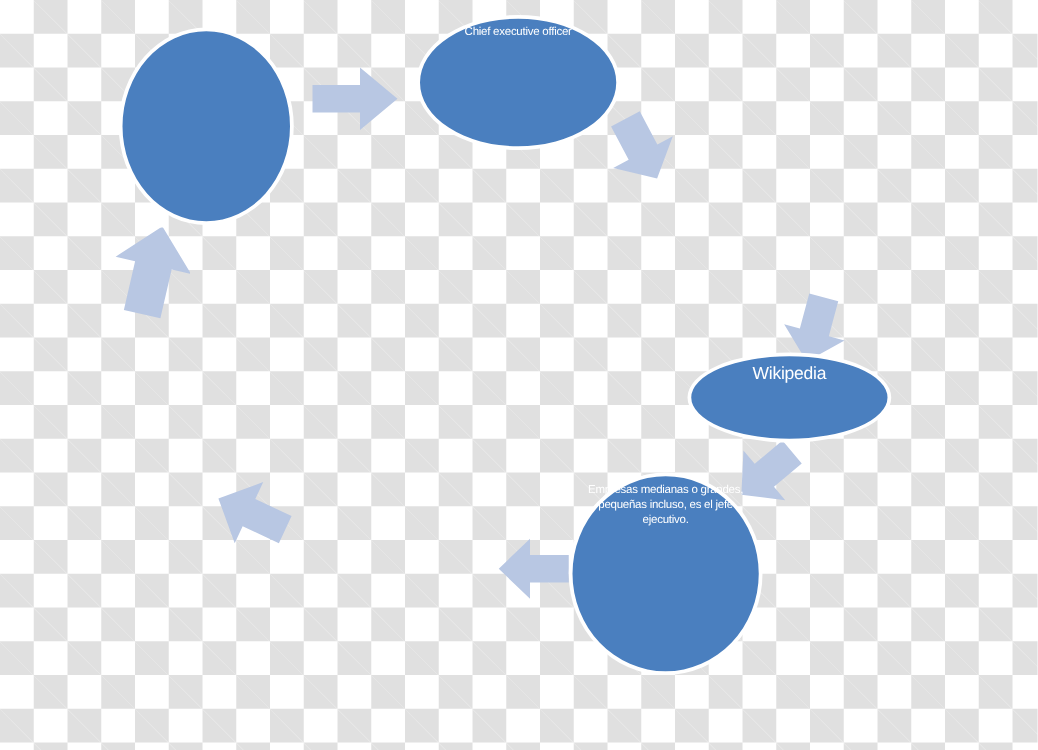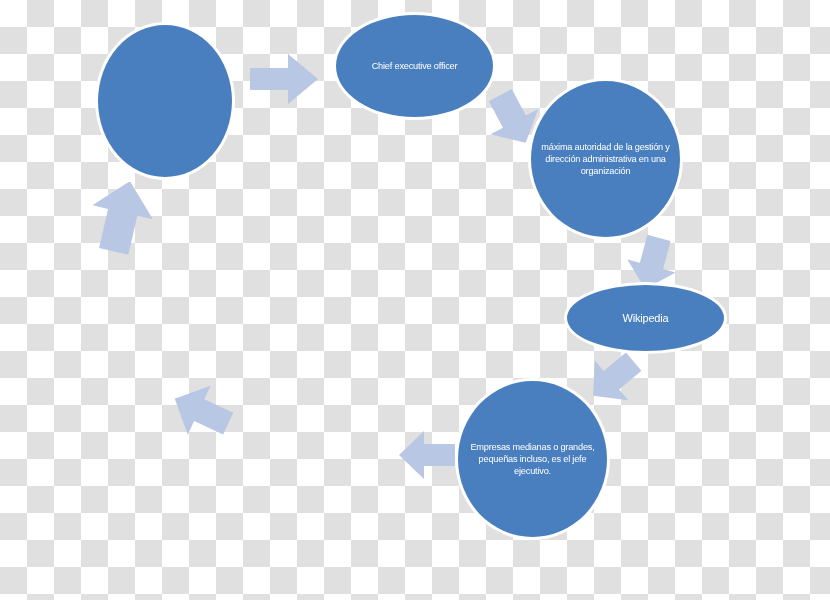--- a/index.html
+++ b/index.html
@@ -37,43 +37,42 @@
   }
 
   
   .node {
     position: absolute;
     box-sizing: border-box;
     border-radius: 50%;
     background: #4a7fbf;
     border: 3px solid #ffffff;
     display: flex;
-    align-items: center;
     justify-content: center;
     text-align: center;
     color: #ffffff;
     font-family: "Liberation Sans", sans-serif;
     line-height: 1.33;
     letter-spacing: -0.2px;
     padding: 4px 8px;
   }
   .node .node-text {
     display: block;
     width: 100%;
     white-space: pre-line;
   }
 
   
   #node-empty      { left:  95px; top:  22px; width: 140px; height: 158px; }
   #node-ceo        { left: 333px; top:  12px; width: 163px; height: 108px;
                      font-size: 9.2px; }
   #node-authority  { left: 528px; top:  78px; width: 155px; height: 162px;
                      font-size: 9.2px; }
-  #node-wikipedia  { left: 564px; top: 282px; width: 163px; height:  72px;
-                     font-size: 11px; }
+  #node-wikipedia  { left: 550px; top: 282px; width: 163px; height:  72px;
+                     font-size: 14px; }
   #node-companies  { left: 455px; top: 378px; width: 155px; height: 162px;
                      font-size: 9.2px; }
   #node-role       { left: 228px; top: 377px; width: 163px; height: 155px;
                      font-size: 8.4px; }
   #node-leader     { left:  10px; top: 288px; width: 163px; height: 155px;
                      font-size: 9.2px; }
 
   
   .arrow {
     position: absolute;
@@ -157,23 +156,20 @@
   <div class="layer">
 
     <div class="node" id="node-empty">
       <span class="node-text"></span>
     </div>
 
     <div class="node" id="node-ceo">
       <span class="node-text">Chief executive officer</span>
     </div>
 
-    <div class="node" id="node-authority">
-      <span class="node-text">máxima autoridad de la gestión y dirección administrativa en una organización</span>
-    </div>
 
     <div class="node" id="node-wikipedia">
       <span class="node-text">Wikipedia</span>
     </div>
 
     <div class="node" id="node-companies">
       <span class="node-text">Empresas medianas o grandes, pequeñas incluso, es el jefe ejecutivo.</span>
     </div>
 
 

